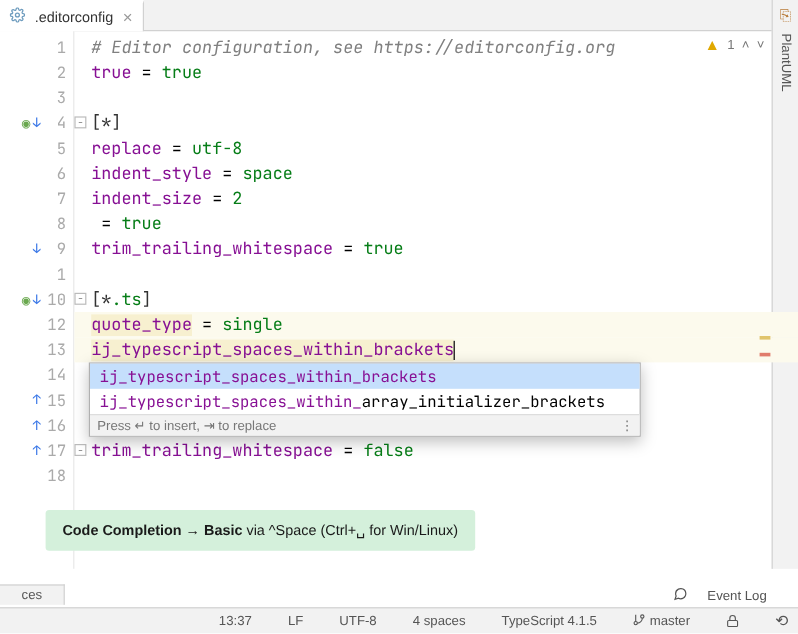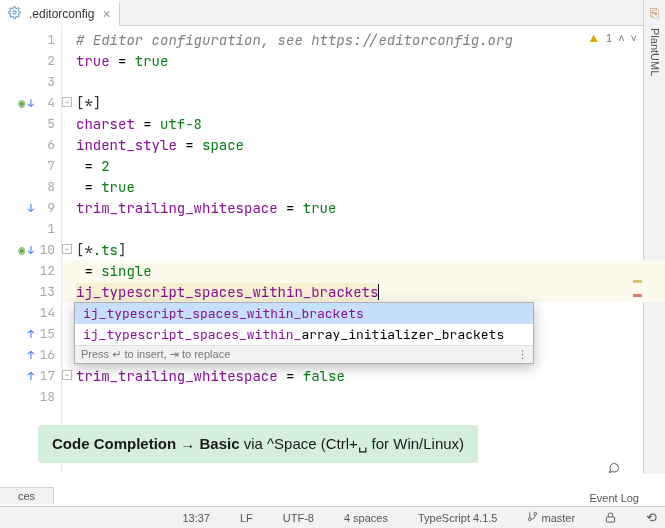--- a/index.html
+++ b/index.html
@@ -121,21 +121,21 @@
   align-items:center;
   font-family: -apple-system, sans-serif;
 }
 .hint-banner {
   position: absolute;
   left: 38px;
   top: 425px;
   background: #d4f0db;
   color: #1a1a1a;
   padding: 10px 14px;
-  font-size: 15px;
+  font-size: 12px;
   border-radius: 3px;
   font-family: -apple-system, sans-serif;
 }
 .hint-banner b { font-weight: 700; }
 .status-bar {
   position: absolute;
   bottom: 0;
   left: 0;
   right: 0;
   height: 22px;
@@ -183,21 +183,20 @@
 .warn-tri{ color:#e0a800; font-size:13px;}
 .event-log{
   position:absolute;
   bottom:24px;
   right:26px;
   font-size:11px;
   color:#555;
   display:flex;
   align-items:center;
   gap:16px;
-  flex-direction:column;
 }
 .scroll-stripe{
   position:absolute;
   right:22px;
   top:26px;
   width:12px;
   height:448px;
 }
 .stripe-mark{ position:absolute; right:1px; width:9px; height:3px;}
 .eye-ico{color:#6aa84f;font-size:12px;}
@@ -335,28 +334,28 @@
   <div class="code" id="code">
     <div class="fold-col" id="foldcol">
         <div class="fold-mark" style="top: 68px;">−</div>
         <div class="fold-mark" style="top: 215px;">−</div>
         <div class="fold-mark" style="top: 341px;">−</div>
       </div>
   <div class="code-line"><span class="c-comment"># Editor configuration, see </span><a class="c-comment">https://editorconfig.org</a></div>
       <div class="code-line"><span class="c-key">true</span><span class="c-eq"> = </span><span class="c-val">true</span></div>
       <div class="code-line"></div>
       <div class="code-line"><span class="c-sec">[*]</span></div>
-      <div class="code-line"><span class="c-key">charset</span><span class="c-eq"> = </span><span class="c-val">utf-8</span></div>
+      <div class="code-line"><span class="c-key">replace</span><span class="c-eq"> = </span><span class="c-val">utf-8</span></div>
       <div class="code-line"><span class="c-key">indent_style</span><span class="c-eq"> = </span><span class="c-val">space</span></div>
-      <div class="code-line"><span class="c-eq"> = </span><span class="c-val">2</span></div>
+      <div class="code-line"><span class="c-key">indent_size</span><span class="c-eq"> = </span><span class="c-val">2</span></div>
       <div class="code-line"><span class="c-eq"> = </span><span class="c-val">true</span></div>
       <div class="code-line"><span class="c-key">trim_trailing_whitespace</span><span class="c-eq"> = </span><span class="c-val">true</span></div>
       <div class="code-line"></div>
       <div class="code-line"><span class="c-sec">[*</span><span class="c-val">.ts</span><span class="c-sec">]</span></div>
-      <div class="code-line hl-line"><span class="c-eq"> = </span><span class="c-val">single</span></div>
+      <div class="code-line hl-line"><span class="c-key hl-strong">quote_type</span><span class="c-eq"> = </span><span class="c-val">single</span></div>
       <div class="code-line hl-line"><span class="c-match hl-strong">ij_typescript_spaces_within_brackets</span><span class="caret"></span></div>
       <div class="code-line"></div>
       <div class="code-line"></div>
       <div class="code-line"></div>
       <div class="code-line"><span class="c-key">trim_trailing_whitespace</span><span class="c-eq"> = </span><span class="c-val">false</span></div>
       <div class="code-line"></div>
     </div>
 </div>
 
 <div class="scroll-stripe">

